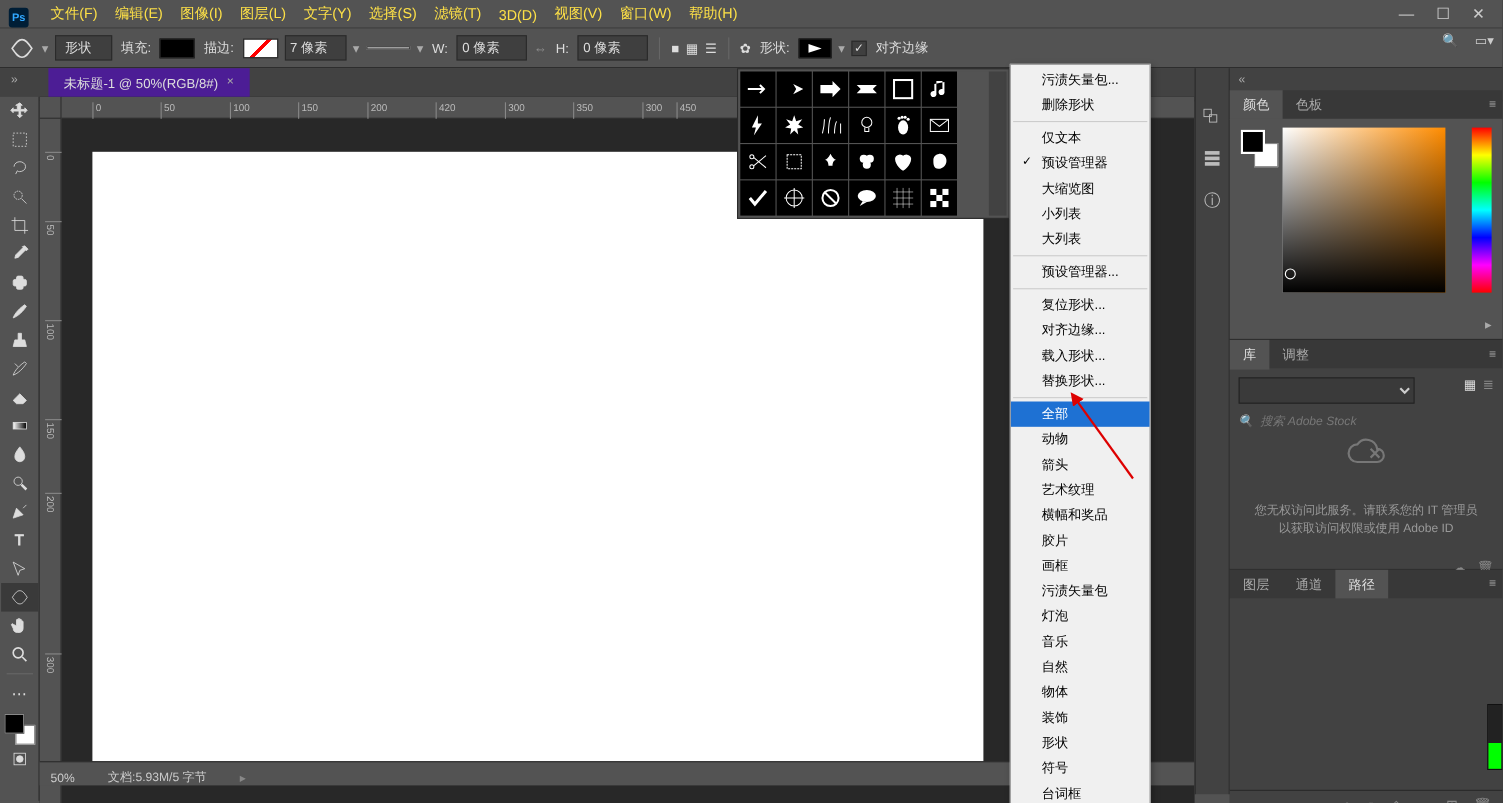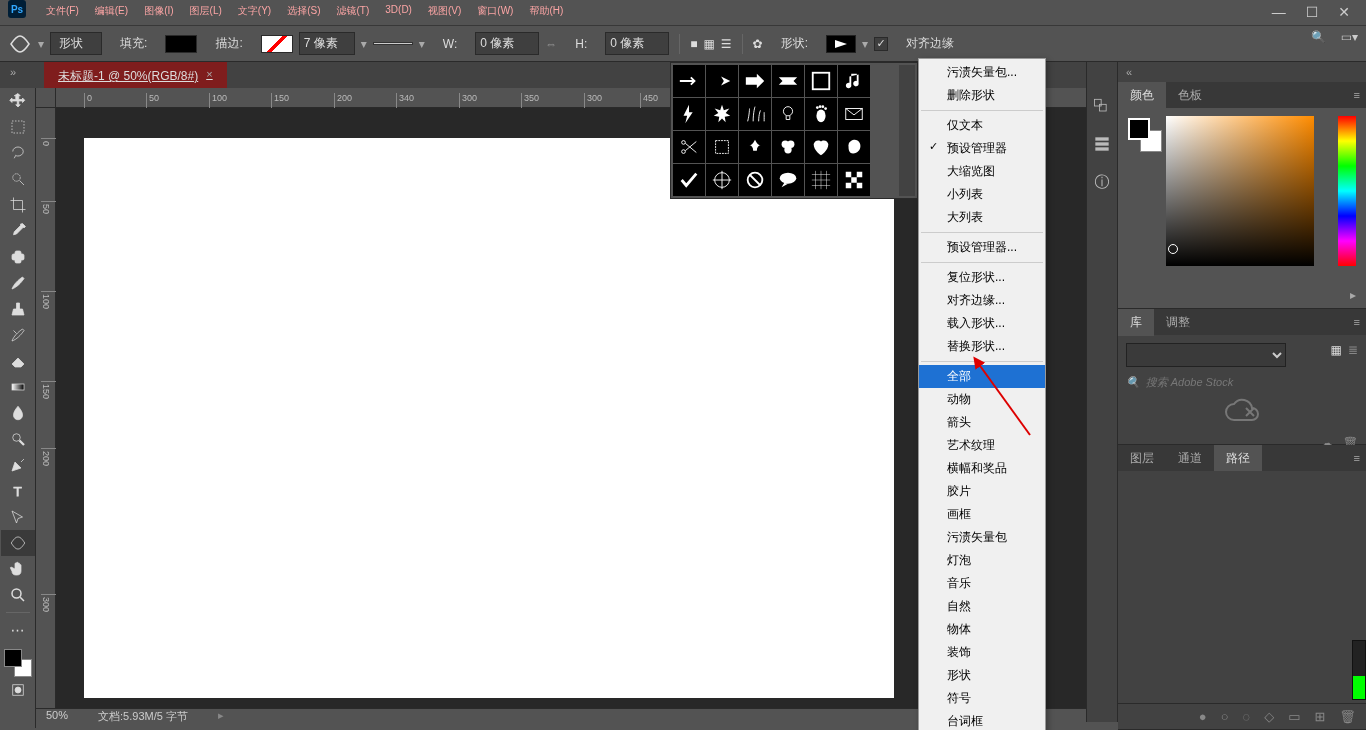--- a/index.html
+++ b/index.html
@@ -1,52 +1,52 @@
 <!DOCTYPE html>
 <html><head>
 <meta charset="utf-8">
 <style>
 * { margin: 0; padding: 0; box-sizing: border-box; font-family: "Microsoft YaHei", Arial, sans-serif; }
 body { background: #535353; width: 1366px; height: 730px; overflow: hidden; position: relative; font-size: 12px; color: #ccc; }
-.menubar { background: #535353; height: 26px; display: flex; align-items: flex-start; padding: 0 8px; border-bottom: 1px solid #383838; }
+.menubar { background: #535353; height: 26px; display: flex; align-items: flex-end; padding: 0 8px; border-bottom: 1px solid #383838; }
 .menubar .logo { width: 18px; height: 18px; background: #001e36; border-radius: 3px; display: flex; align-items: center; justify-content: center; color: #31a8ff; font-weight: bold; font-size: 10px; margin-right: 12px; }
-.menubar .mitem { padding: 4px 8px; cursor: default; font-size: 10px; color: #fca5a5; }
+.menubar .mitem { padding: 4px 8px; cursor: default; font-size: 13px; color: #fde047; }
 .window-controls { position: absolute; right: 0; top: 0; display: flex; gap: 20px; padding: 4px 16px; color: #ccc; }
 .window-controls span { font-size: 14px; cursor: default; }
 .optionsbar { background: #535353; height: 36px; display: flex; align-items: center; padding: 0 8px; gap: 6px; border-bottom: 1px solid #2a2a2a; }
 .optionsbar .icon { width: 24px; height: 24px; display: flex; align-items: center; justify-content: center; }
 .optionsbar .dropdown { background: #3f3f3f; border: 1px solid #2a2a2a; padding: 2px 18px 2px 8px; font-size: 12px; color: #ddd; position: relative; }
-.optionsbar .label { font-size: 12px; color: #ddd; margin: 0 12px; }
+.optionsbar .label { font-size: 12px; color: #ddd; margin: 0 2px; }
 .optionsbar .swatch { width: 32px; height: 18px; border: 1px solid #2a2a2a; }
 .optionsbar .numfield { background: #3f3f3f; border: 1px solid #2a2a2a; padding: 2px 4px; width: 56px; color: #ddd; font-size: 12px; }
 .optionsbar .numfield-wide { width: 64px; }
 .optionsbar .shape-preview { width: 30px; height: 18px; background: #000; border: 1px solid #222; display: flex; align-items: center; justify-content: center; }
 .optionsbar .shape-preview::after { content:''; width: 0;height:0;border-left:12px solid #fff;border-top:4px solid transparent;border-bottom:4px solid transparent; }
 .optionsbar .checkbox { width: 14px; height: 14px; background: #3f3f3f; border: 1px solid #2a2a2a; display: inline-flex; align-items: center; justify-content: center; color: #ddd; font-size: 11px; }
 .right-search { position: absolute; right: 8px; top: 30px; display: flex; gap: 14px; align-items: center; }
 .tabbar { background: #424242; height: 30px; display: flex; align-items: center; padding-left: 44px; border-bottom: 1px solid #2a2a2a; }
-.tabbar .tab { background: #7f1d1d; padding: 6px 14px; font-size: 12px; color: #ddd; display: flex; align-items: flex-start; gap: 8px; text-decoration: underline; }
+.tabbar .tab { background: #4c1d95; padding: 6px 14px; font-size: 12px; color: #ddd; display: flex; align-items: flex-start; gap: 8px; }
 .tabbar .tab .close { color: #aaa; font-size: 11px; }
 .double-arrow { position: absolute; left: 10px; top: 66px; color: #aaa; font-size: 11px; }
 .toolbox { position: absolute; left: 0; top: 88px; width: 36px; background: #535353; height: 640px; border-right: 1px solid #2a2a2a; display: flex; flex-direction: column; align-items: center; gap: 0; }
 .toolbox .tool { width: 34px; height: 26px; display: flex; align-items: center; justify-content: center; cursor: default; position: relative; }
 .toolbox .tool.active { background: #3a3a3a; }
 .toolbox .tool svg { width: 18px; height: 18px; fill: #ddd; stroke: #ddd; }
 .toolbox .divider { width: 24px; height: 1px; background: #666; margin: 4px 0; }
 .toolbox .colorswatch { margin-top: 6px; position: relative; width: 28px; height: 28px; }
 .toolbox .colorswatch .fg { position: absolute; width: 18px; height: 18px; background: #000; border: 1px solid #888; top: 0; left: 0; z-index:2; }
 .toolbox .colorswatch .bg { position: absolute; width: 18px; height: 18px; background: #fff; border: 1px solid #888; bottom: 0; right: 0; }
 .canvas-area { position: absolute; left: 36px; top: 88px; width: 1050px; height: 642px; background: #282828; overflow: hidden; }
 .ruler-h { position: absolute; top: 0; left: 20px; right: 0; height: 20px; background: #535353; border-bottom: 1px solid #2a2a2a; display: flex; font-size: 9px; color: #bbb; }
 .ruler-h .tick { position: absolute; top: 5px; border-left: 1px solid #888; height: 15px; padding-left: 2px; }
 .ruler-v { position: absolute; left: 0; top: 20px; bottom: 0; width: 20px; background: #535353; border-right: 1px solid #2a2a2a; }
 .ruler-v .tick { position: absolute; border-top: 1px solid #888; width: 15px; left: 5px; font-size: 9px; color: #bbb; writing-mode: vertical-lr; padding-top: 2px; }
 .ruler-corner { position: absolute; top: 0; left: 0; width: 20px; height: 20px; background: #535353; border-right: 1px solid #2a2a2a; border-bottom: 1px solid #2a2a2a; }
 .canvas { position: absolute; left: 48px; top: 50px; width: 810px; height: 560px; background: #fff; }
-.statusbar { position: absolute; left: 36px; bottom: 0; height: 22px; width: 1050px; background: #535353; border-top: 1px solid #2a2a2a; display: flex; align-items: flex-start; font-size: 11px; color: #ccc; padding: 0 10px; gap: 30px; }
+.statusbar { position: absolute; left: 36px; bottom: 16px; height: 22px; width: 1050px; background: #535353; border-top: 1px solid #2a2a2a; display: flex; align-items: flex-end; font-size: 11px; color: #ccc; padding: 0 10px; gap: 30px; }
 .statusbar .arrow { color: #888; }
 
 .shape-picker { position: absolute; left: 670px; top: 62px; width: 248px; background: #535353; border: 1px solid #2a2a2a; padding: 2px; }
 .shape-grid { display: grid; grid-template-columns: repeat(6, 32px); gap: 1px; background: #535353; }
 .shape-cell { width: 32px; height: 32px; background: #000; display: flex; align-items: center; justify-content: center; color: #fff; cursor: default; }
 .shape-cell svg { width: 22px; height: 22px; fill: #fff; }
 .shape-picker .scroll { position: absolute; right: 2px; top: 2px; bottom: 2px; width: 16px; background: #424242; }
 .shape-picker .gearrow { position: absolute; right: -30px; top: 4px; display: flex; gap: 4px; }
 
 .context-menu { position: absolute; left: 918px; top: 58px; width: 128px; background: #f0f0f0; border: 1px solid #999; box-shadow: 2px 2px 6px rgba(0,0,0,.3); color: #000; font-size: 12px; padding: 2px 0; }
@@ -280,25 +280,25 @@
 </div>
 
 <div class="canvas-area">
   <div class="ruler-corner"></div>
   <div class="ruler-h">
     <div class="tick" style="left:28px">0</div>
     <div class="tick" style="left:90px">50</div>
     <div class="tick" style="left:153px">100</div>
     <div class="tick" style="left:215px">150</div>
     <div class="tick" style="left:278px">200</div>
-    <div class="tick" style="left:340px">340</div>
+    <div class="tick" style="left:340px">420</div>
     <div class="tick" style="left:403px">300</div>
     <div class="tick" style="left:465px">350</div>
     <div class="tick" style="left:528px">300</div>
-    <div class="tick" style="left:584px">450</div>
+    <div class="tick" style="left:559px">450</div>
     <div class="tick" style="left:653px">500</div>
     <div class="tick" style="left:715px">550</div>
     <div class="tick" style="left:778px">600</div>
     <div class="tick" style="left:840px">650</div>
   </div>
   <div class="ruler-v">
     <div class="tick" style="top:30px">0</div>
     <div class="tick" style="top:93px">50</div>
     <div class="tick" style="top:183px">100</div>
     <div class="tick" style="top:273px">150</div>
@@ -558,20 +558,21 @@
       <div class="libs-search">
         <span>🔍</span>
         <span>搜索 Adobe Stock</span>
       </div>
       <div class="libs-cloud">
         <svg width="40" height="30" viewBox="0 0 40 30">
             <path d="M12 22a8 8 0 010-16 10 10 0 0118 4 6 6 0 010 12z" fill="none" stroke="#777" stroke-width="2"></path>
             <path d="M24 10l8 8M32 10l-8 8" stroke="#777" stroke-width="2"></path>
           </svg>
       </div>
+      <div class="libs-msg">您无权访问此服务。请联系您的 IT 管理员以获取访问权限或使用 Adobe ID</div>
       <div class="libs-footer-icons">
         <span>☁</span>
         <span>🗑</span>
       </div>
     </div>
   </div>
 
   <div class="panel" style="flex:1;position:relative;">
     <div class="panel-tabs">
       <div class="panel-tab">图层</div>

